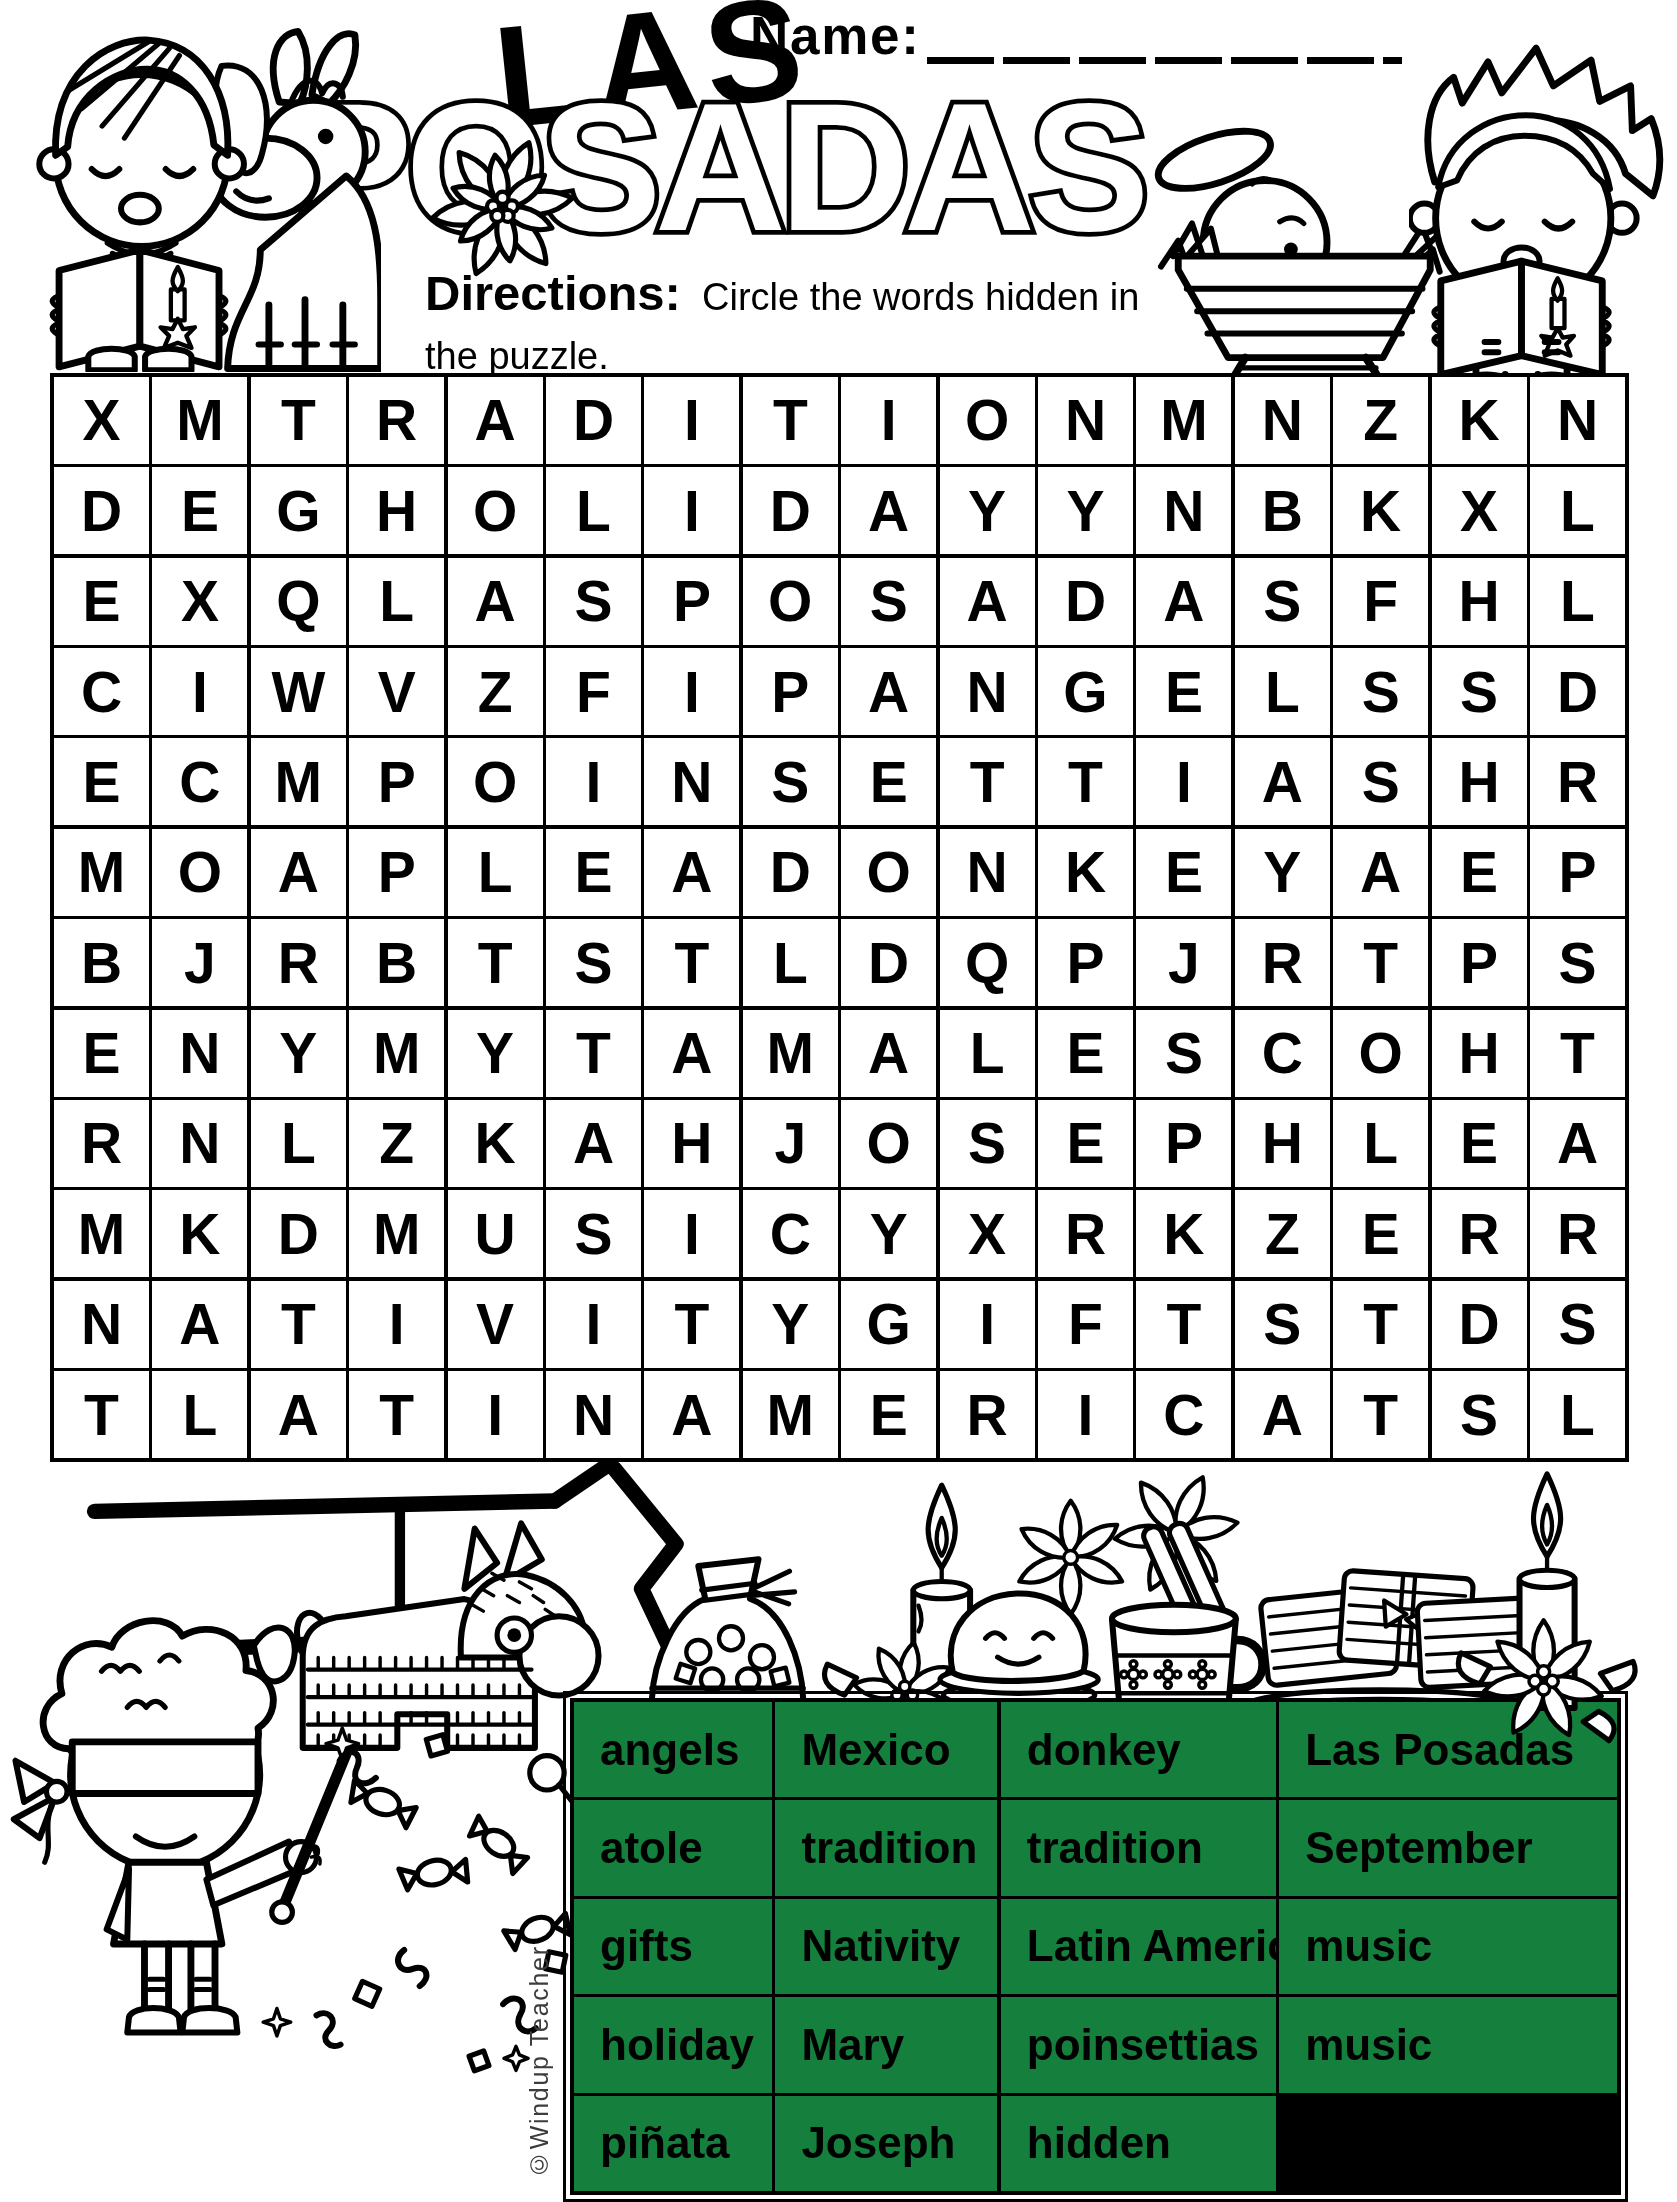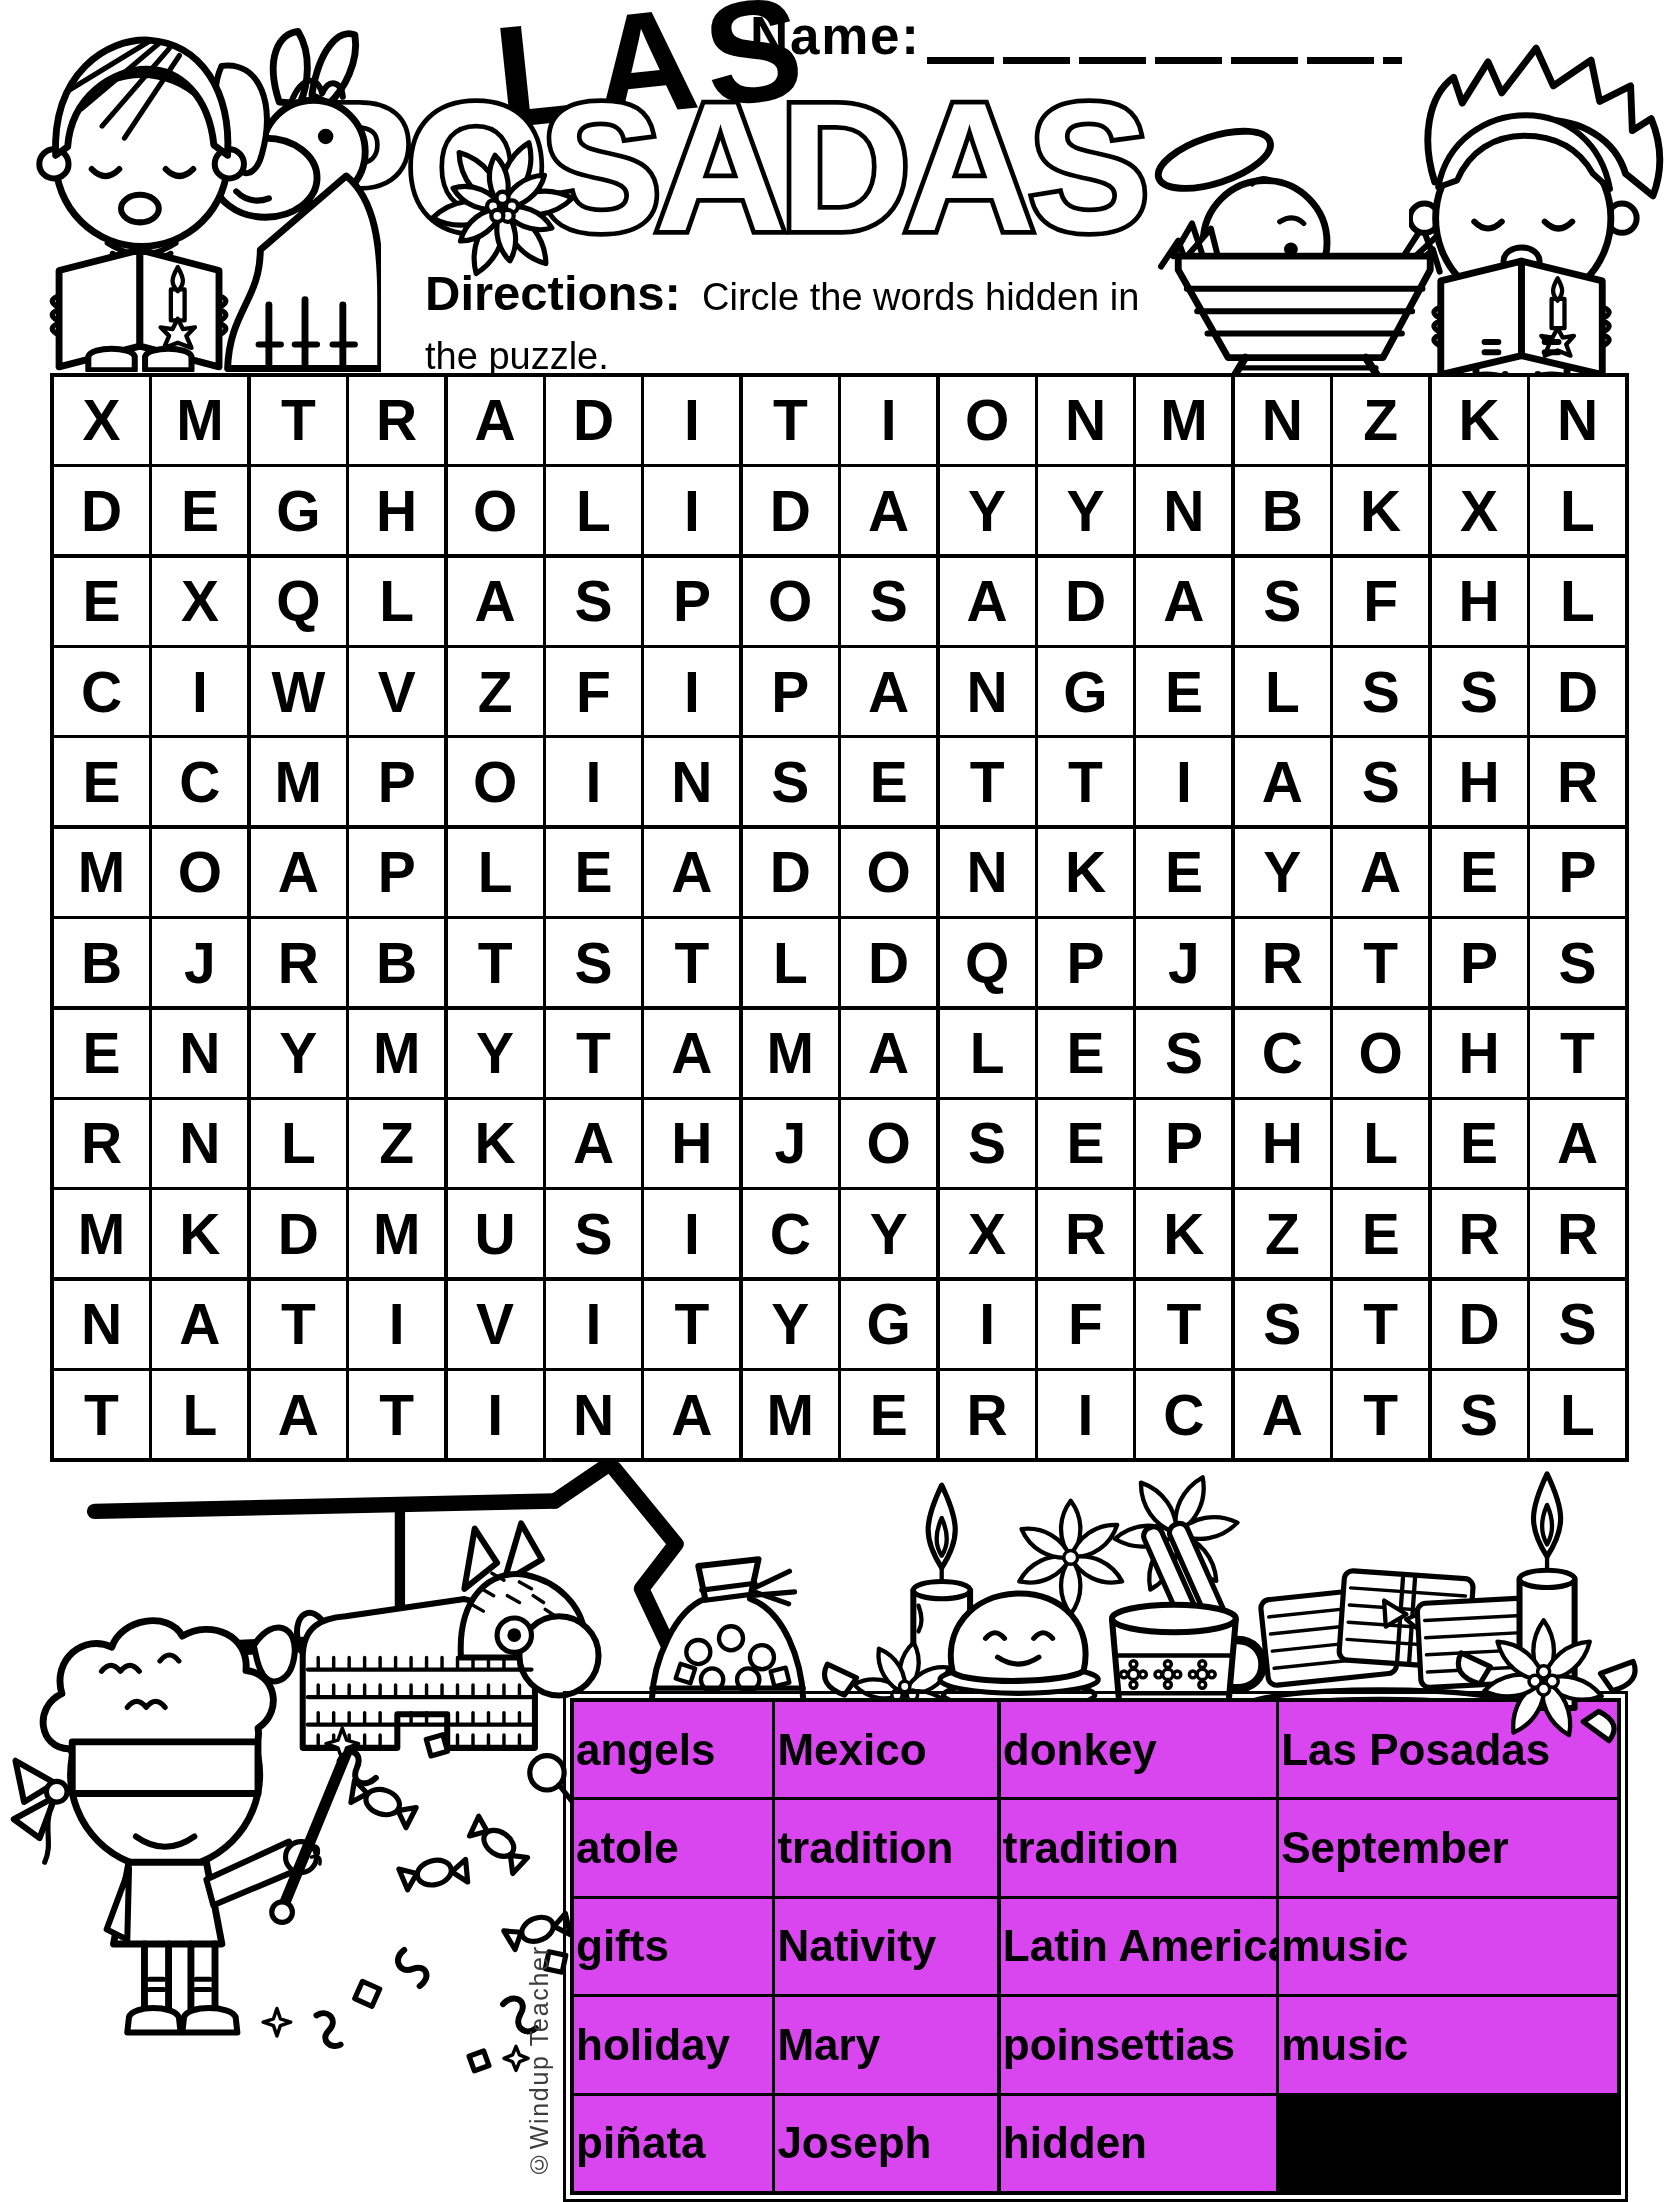--- a/index.html
+++ b/index.html
@@ -42,21 +42,21 @@
   }
 
   
   .bank{
     left:570px;top:1698px;width:1051px;height:497px;box-sizing:border-box;
     border:4.3px solid #000;outline:3.4px solid #000;outline-offset:4.3px;
     background:#000;display:grid;
     grid-template-columns:198px 222px 275px auto;grid-template-rows:repeat(5,1fr);gap:3.4px;
   }
   .bank .bank-cell{
-    background:#d946ef;display:flex;align-items:center;padding-left:2px;
+    background:#15803d;display:flex;align-items:center;padding-left:26px;
     font-size:44px;font-weight:700;white-space:nowrap;overflow:hidden;
   }
 
   .credit{
     left:525px;top:1831px;height:348px;width:31px;
     writing-mode:vertical-rl;transform:rotate(180deg);
     font-size:25px;letter-spacing:1.7px;color:#3c3c3c;white-space:nowrap;
   }
 </style>
 </head>

